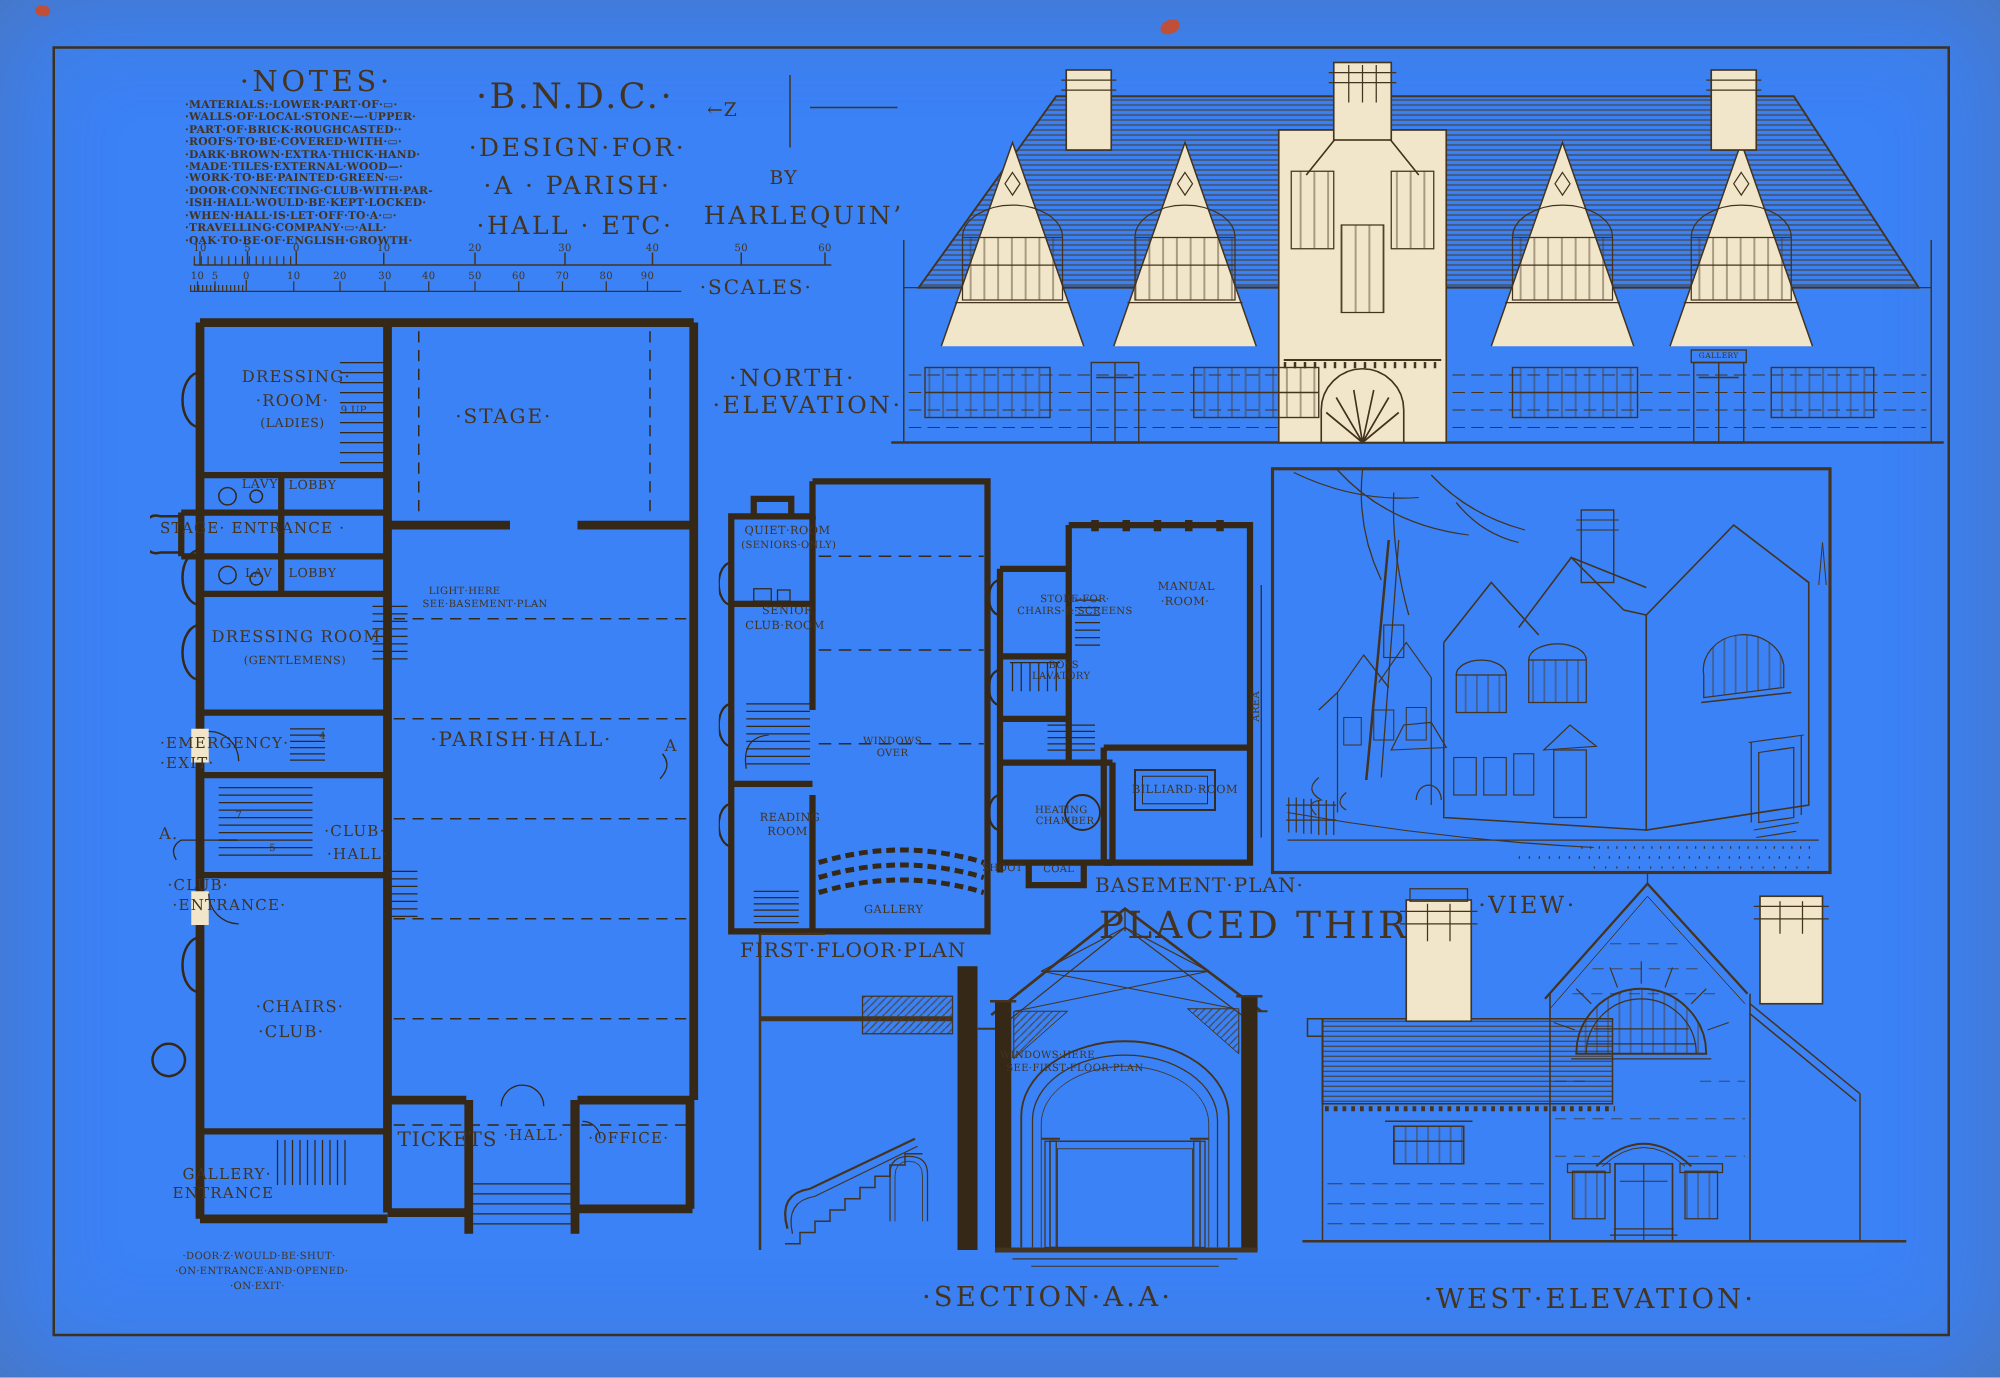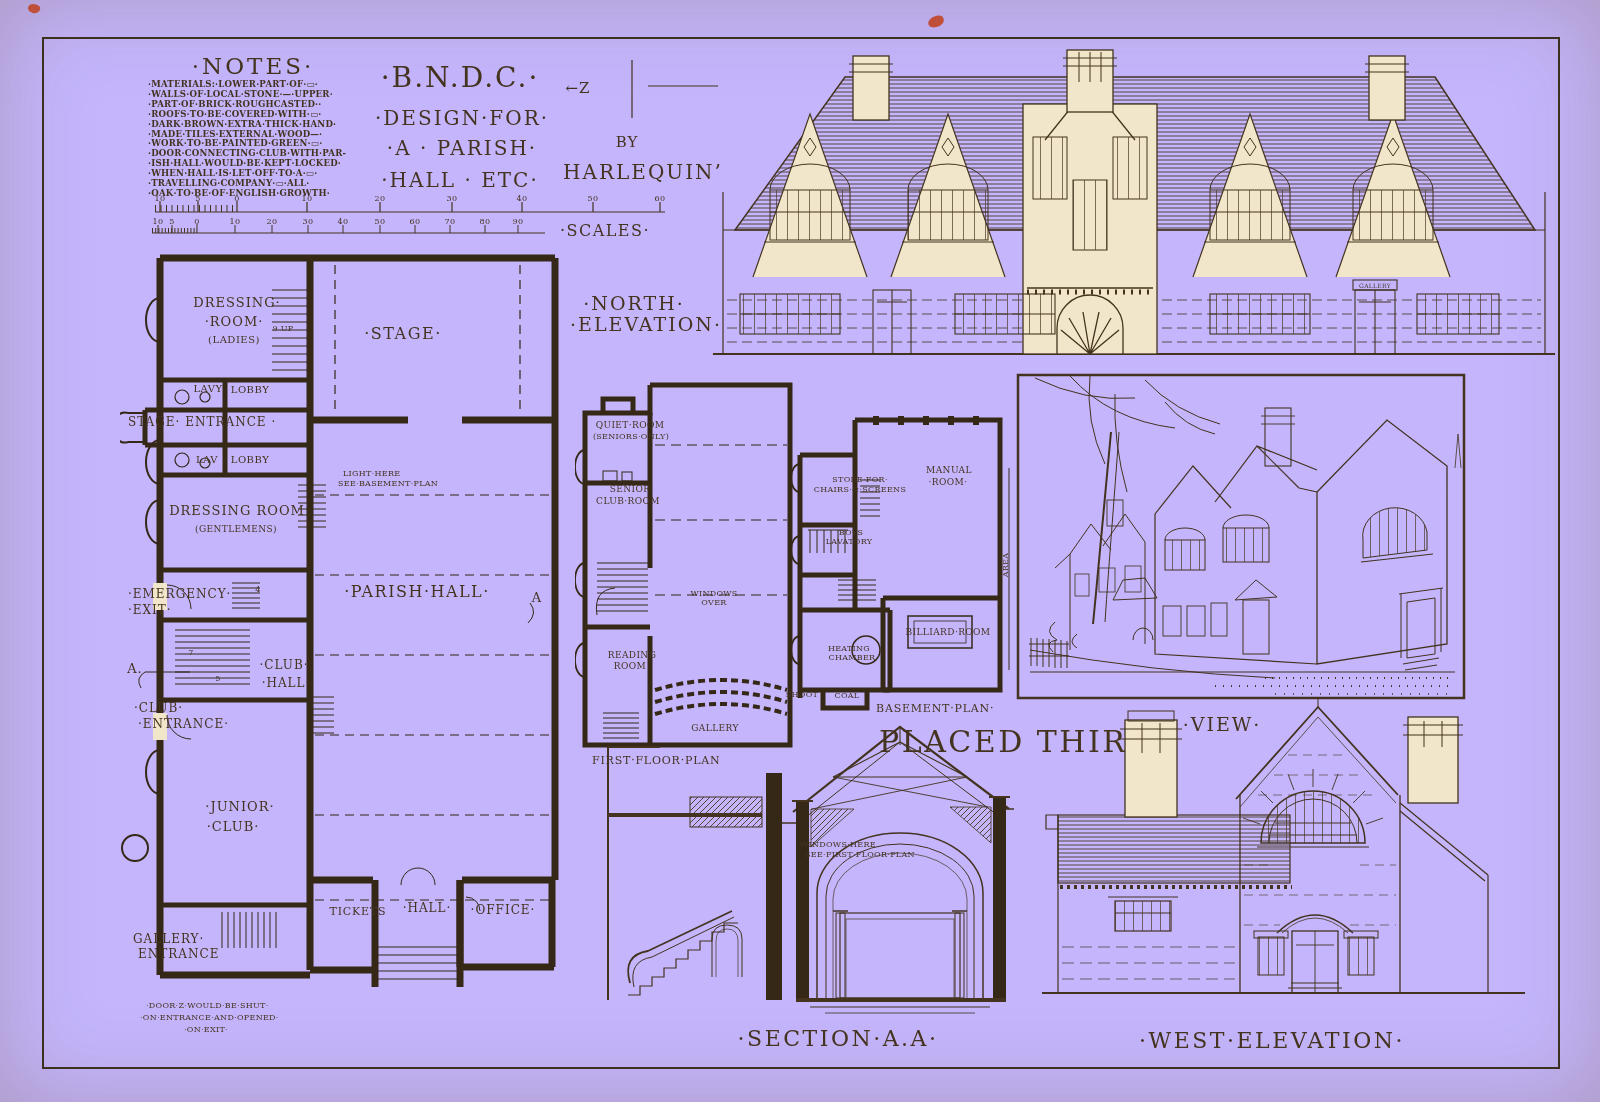--- a/index.html
+++ b/index.html
@@ -1,27 +1,27 @@
 <!DOCTYPE html>
 <html><head>
 <meta charset="utf-8">
 <style>
   html,body{margin:0;padding:0;background:#e7dab6;}
-  #sheet{position:relative;width:1600px;height:1102px;background:#c4b5fd;overflow:hidden;
+  #sheet{position:relative;width:1600px;height:1102px;background:#3b82f6;overflow:hidden;
          font-family:"DejaVu Serif",serif;box-shadow:inset 0 0 90px rgba(110,82,38,.28);}
   .frame{position:absolute;left:42px;top:37px;width:1514px;height:1028px;border:2px solid #3c301f;}
   .lbl{position:absolute;color:#44341f;white-space:nowrap;font-family:"DejaVu Serif",serif;}
   .c{transform:translate(-50%,-50%);}
   .l{transform:translate(0,-50%);}
   .vert{transform:translate(-50%,-50%) rotate(-90deg);}
   .t6{font-size:6px;letter-spacing:.3px}
   .t8{font-size:8px;letter-spacing:.3px}
   .t9{font-size:9px;letter-spacing:.4px}
   .t10{font-size:10px;letter-spacing:.5px}
-  .t11{font-size:11px;letter-spacing:.8px}
+  .t11{font-size:16px;letter-spacing:.8px}
   .t12{font-size:12px;letter-spacing:1px}
   .t13{font-size:13px;letter-spacing:1px}
   .t15{font-size:15px;letter-spacing:1px}
   .t16{font-size:16px;letter-spacing:1.5px}
   .t19{font-size:19px;letter-spacing:2px}
   .t22{font-size:22px;letter-spacing:2.5px}
   .t23{font-size:23px;letter-spacing:3px}
   .t24{font-size:20px;letter-spacing:2px}
   .t26{font-size:26px;letter-spacing:3px}
   .t30{font-size:30px;letter-spacing:2.5px}
@@ -164,23 +164,23 @@
   <span class="lbl t16 c" style="left:417px;top:591px">·PARISH·HALL·</span>
   <span class="lbl t13 c" style="left:537px;top:597px">A</span>
   <span class="lbl t13 c" style="left:135px;top:668px">A.</span>
   <span class="lbl t8 c" style="left:191px;top:652px">7</span>
   <span class="lbl t8 c" style="left:218px;top:678px">5</span>
   <span class="lbl t8 c" style="left:258px;top:589px">4</span>
   <span class="lbl t12 c" style="left:284px;top:665px">·CLUB·</span>
   <span class="lbl t12 c" style="left:286px;top:683px">·HALL·</span>
   <span class="lbl t12 l" style="left:134px;top:708px">·CLUB·</span>
   <span class="lbl t12 l" style="left:138px;top:724px">·ENTRANCE·</span>
-  <span class="lbl t13 c" style="left:240px;top:806px">·JUNIOR·</span>
+  <span class="lbl t13 c" style="left:240px;top:806px">·CHAIRS·</span>
   <span class="lbl t13 c" style="left:233px;top:826px">·CLUB·</span>
-  <span class="lbl t12 l" style="left:133px;top:939px">GALLERY·</span>
+  <span class="lbl t12 l" style="left:146px;top:939px">GALLERY·</span>
   <span class="lbl t12 l" style="left:138px;top:954px">ENTRANCE</span>
   <span class="lbl t11 c" style="left:358px;top:911px">TICKETS</span>
   <span class="lbl t12 c" style="left:427px;top:908px">·HALL·</span>
   <span class="lbl t12 c" style="left:503px;top:910px">·OFFICE·</span>
   <span class="lbl t8 l" style="left:146px;top:1005px">·DOOR·Z·WOULD·BE·SHUT·</span>
   <span class="lbl t8 l" style="left:140px;top:1017px">·ON·ENTRANCE·AND·OPENED·</span>
   <span class="lbl t8 l" style="left:184px;top:1029px">·ON·EXIT·</span>
 
   <svg class="draw" style="left:575px;top:368px" width="230" height="410" viewBox="0 0 230 410">
     <g stroke="#352817" fill="none">

